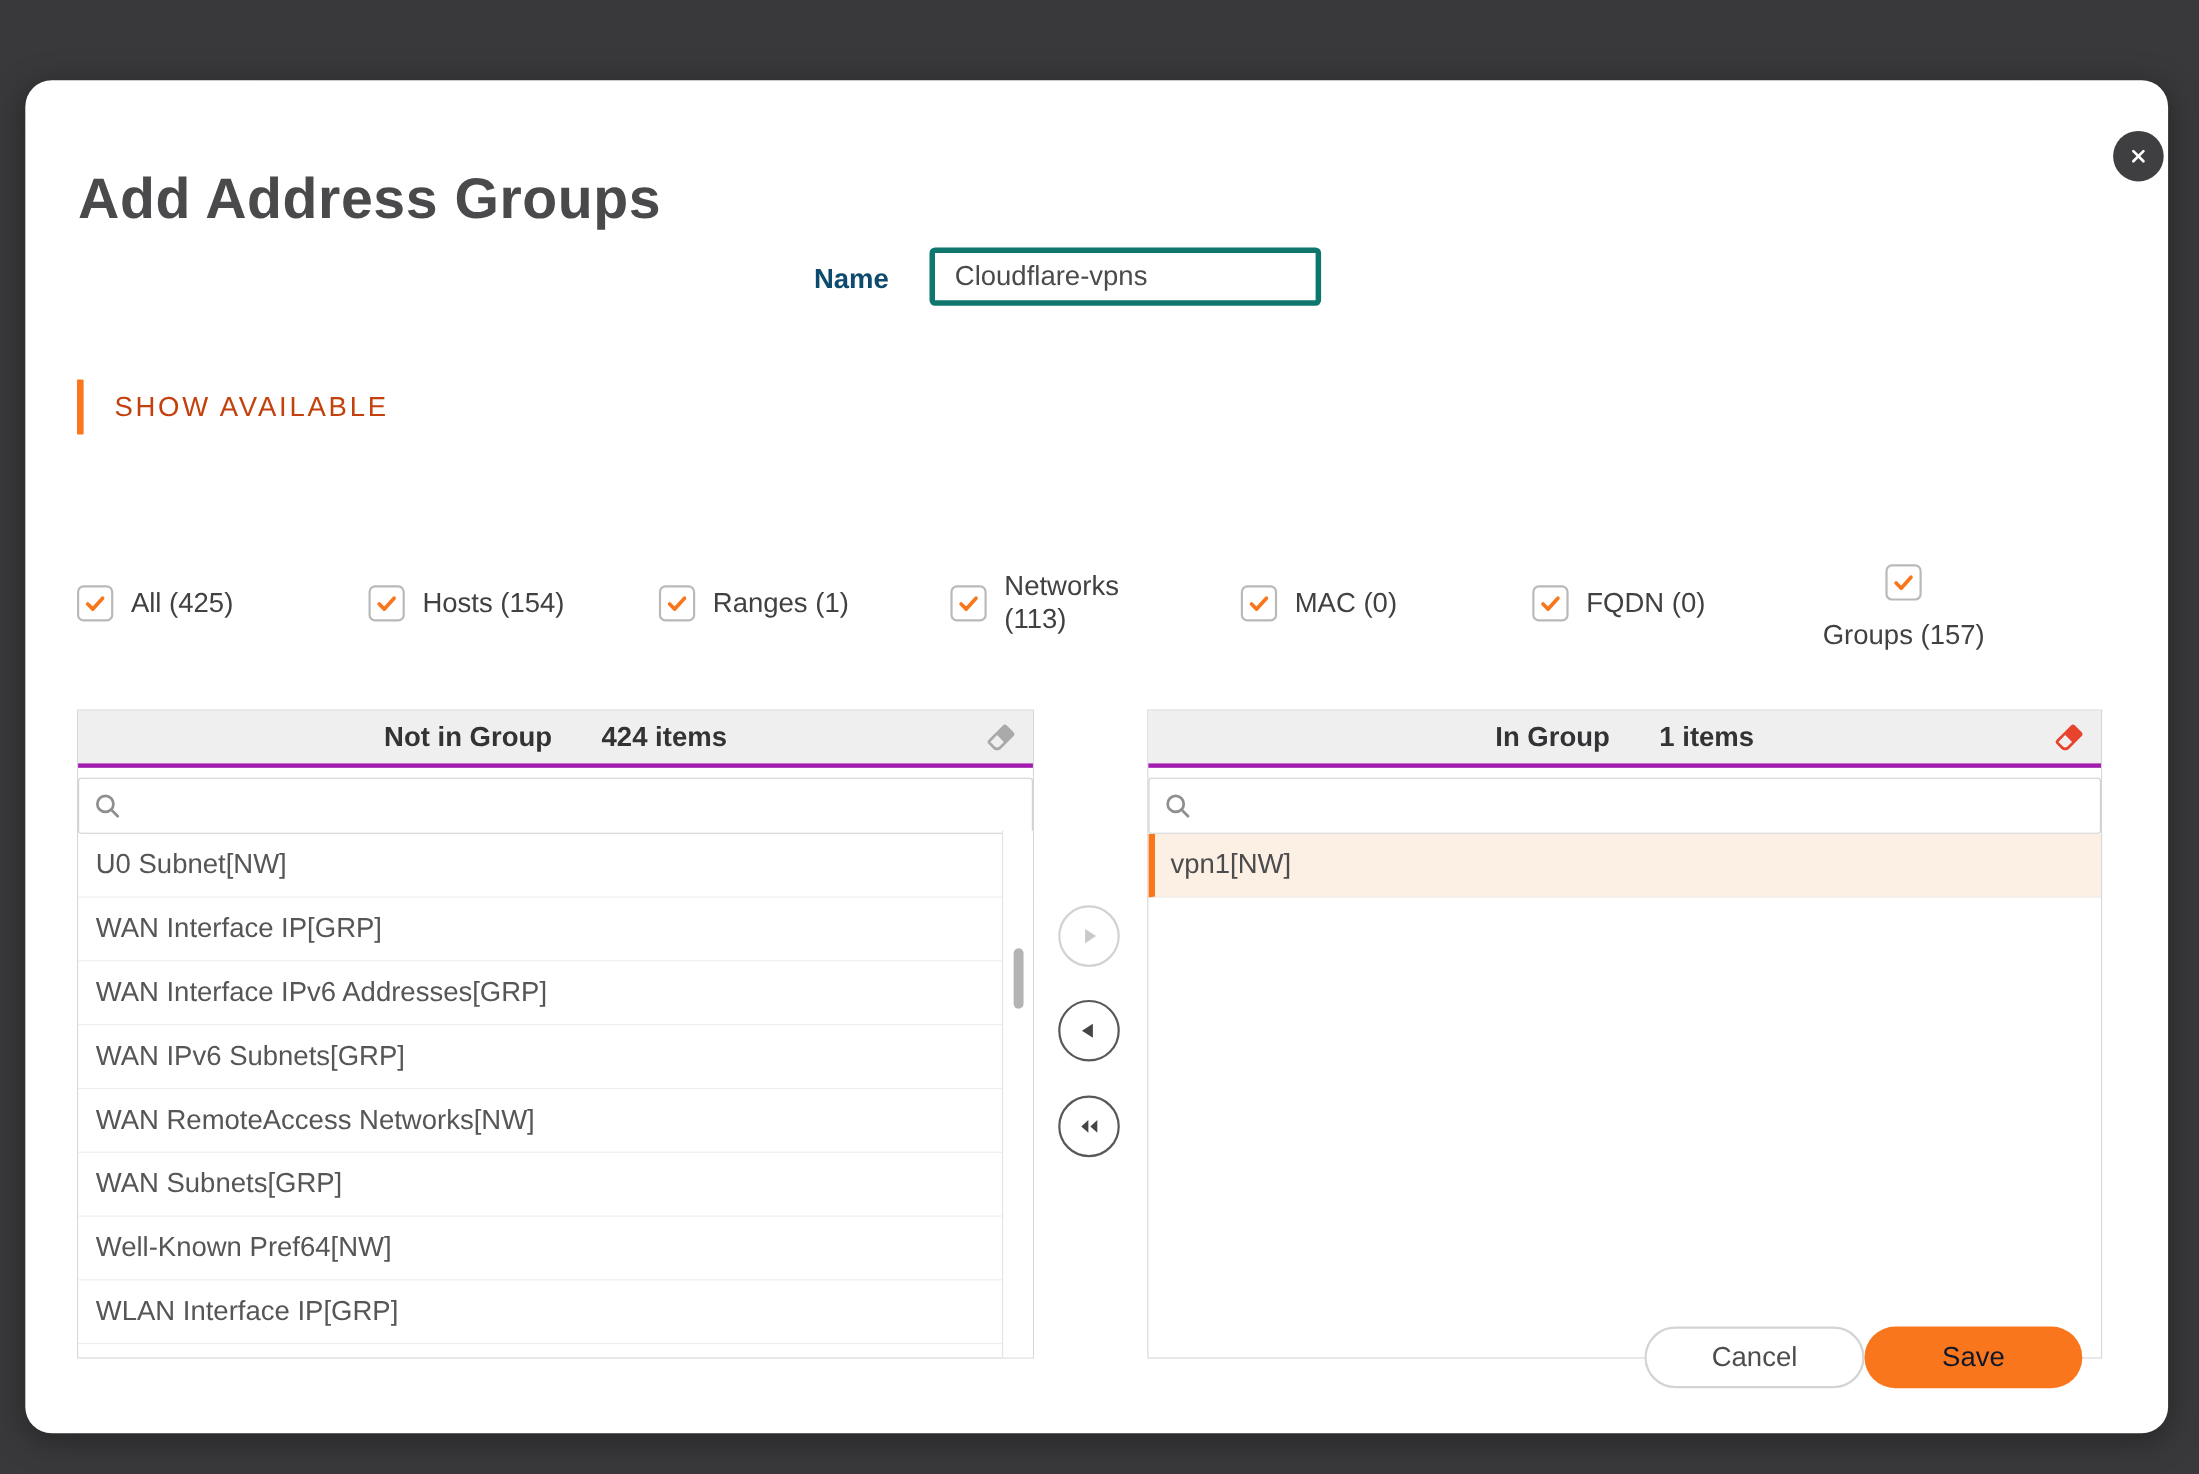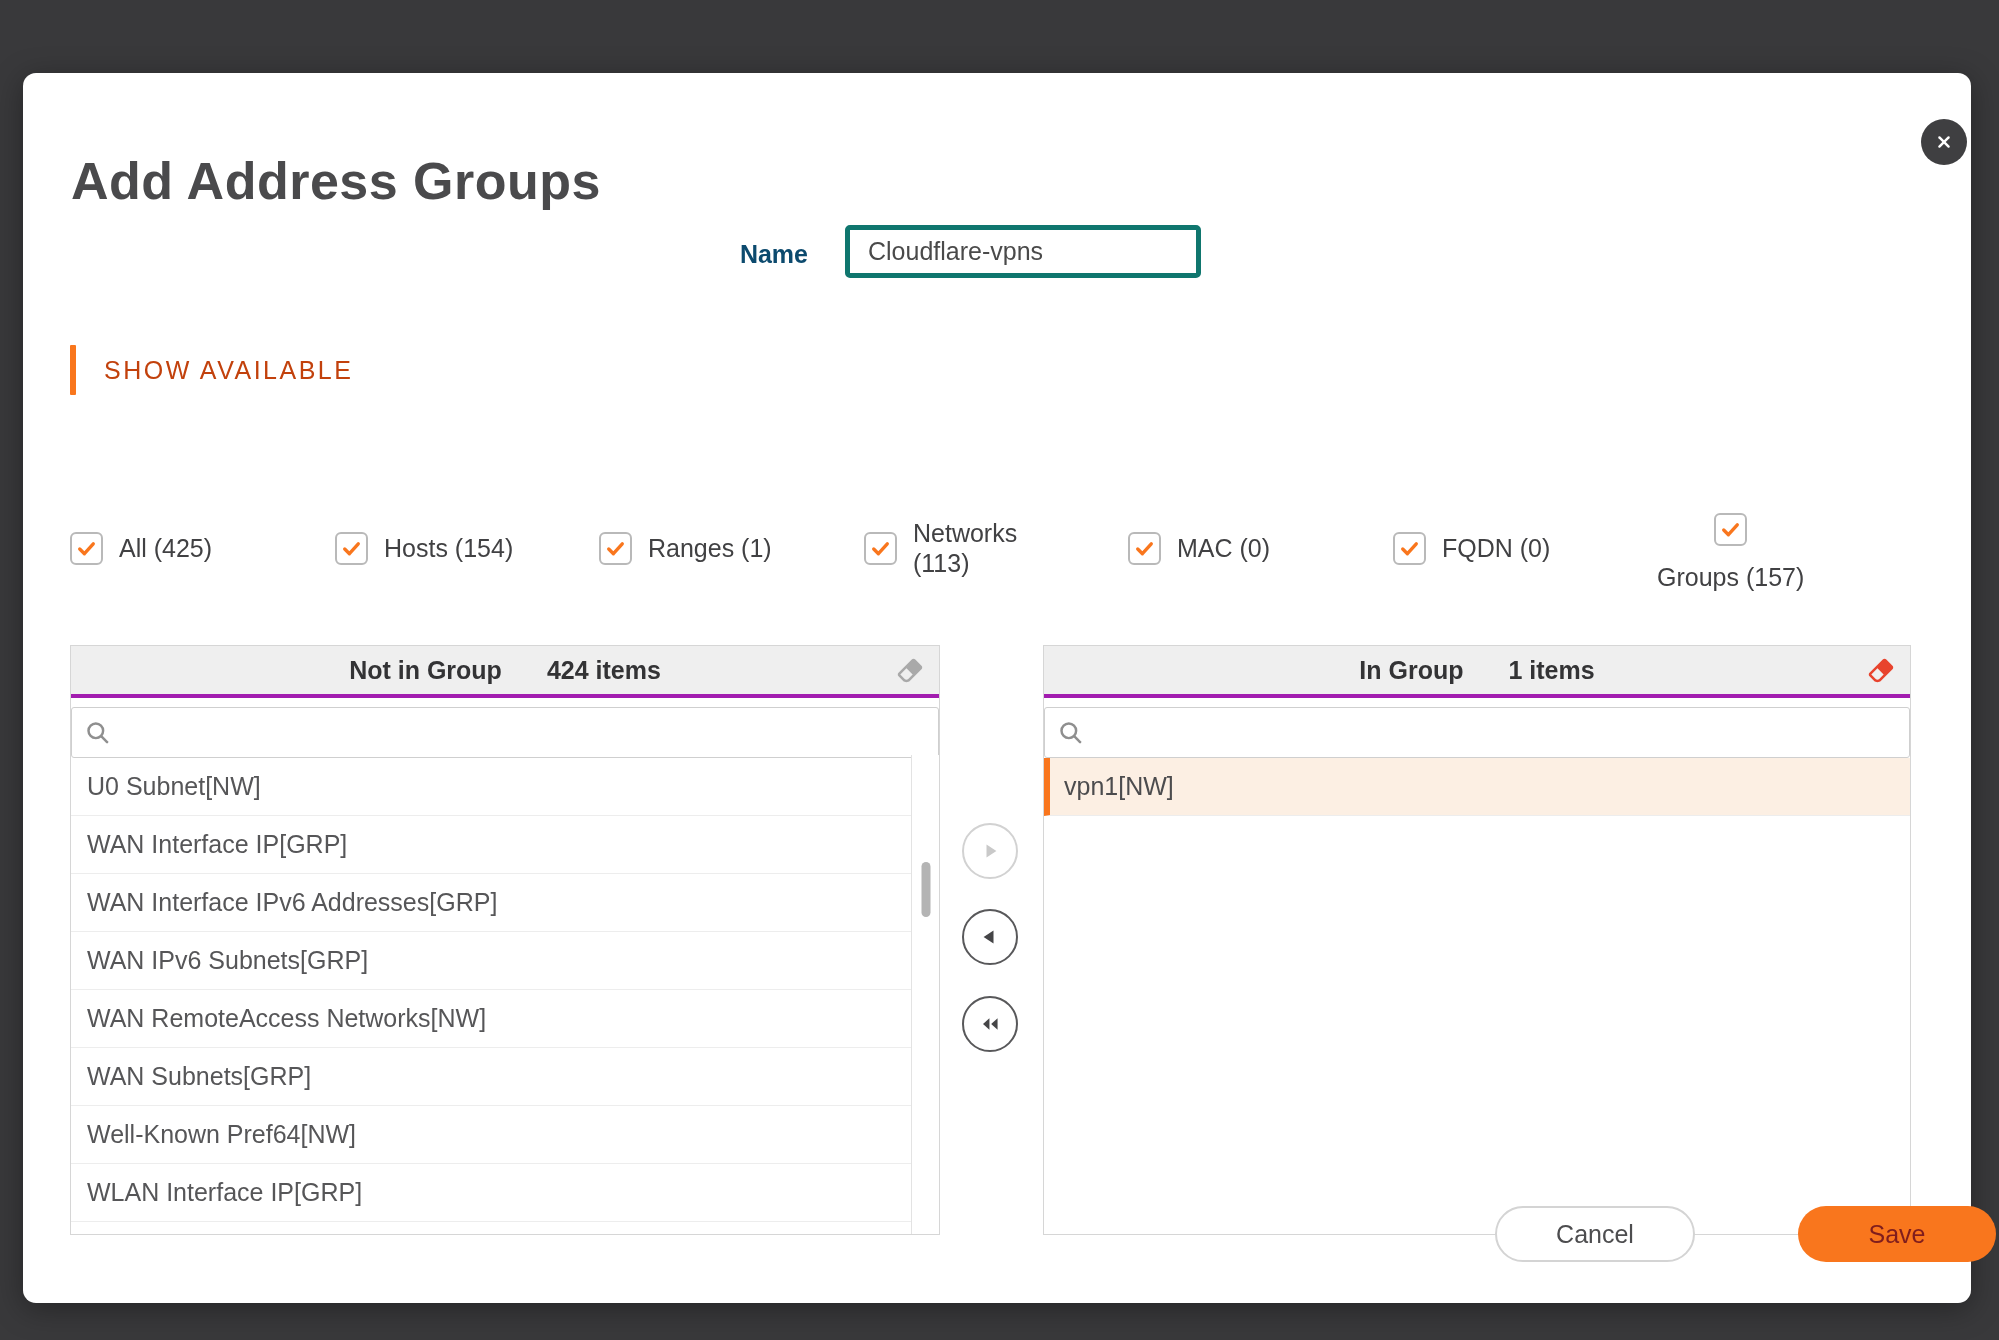--- a/index.html
+++ b/index.html
@@ -13,21 +13,21 @@
     width: 1999px;
     height: 1340px;
     background: #39393b;
     overflow: hidden;
   }
   .modal {
     position: absolute;
     left: 23px; top: 73px;
     width: 1948px; height: 1230px;
     background: #ffffff;
-    border-radius: 13px;
+    border-radius: 24px;
     box-shadow: 0 6px 30px rgba(0,0,0,0.35);
   }
   .title {
     position: absolute;
     left: 48px; top: 78px;
     margin: 0;
     font-size: 52px;
     font-weight: 700;
     color: #4a4a4c;
     letter-spacing: 0.5px;
@@ -199,26 +199,26 @@
     width: 200px; height: 56px;
     border-radius: 28px;
     border: 2px solid #d4d4d4;
     background: #fff;
     font-size: 25px; color: #4d4d4f;
     font-family: "Liberation Sans", sans-serif;
     cursor: pointer;
   }
   .save-btn {
     position: absolute;
-    left: 1775px; top: 1133px;
+    left: 1672px; top: 1133px;
     width: 198px; height: 56px;
     border-radius: 28px;
     border: none;
     background: var(--accent);
-    font-size: 25px; color: #7f1d1d;
+    font-size: 25px; color: #0f172a;
     font-family: "Liberation Sans", sans-serif;
     cursor: pointer;
   }
 </style>
 </head>
 <body>
 
 <div class="stage">
   <div class="modal">
 

